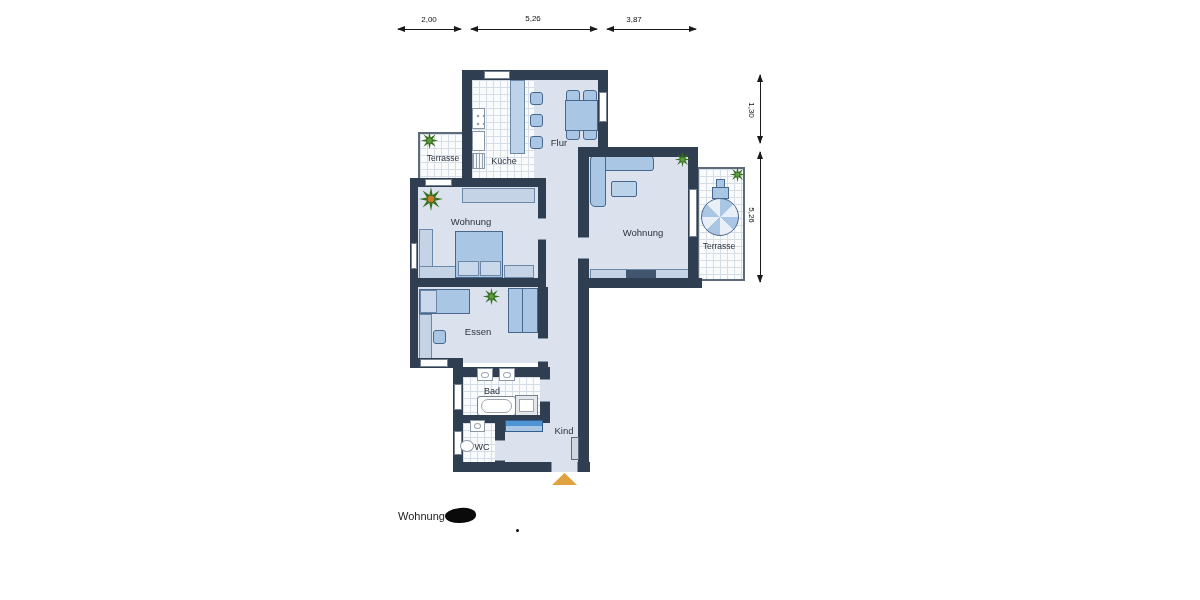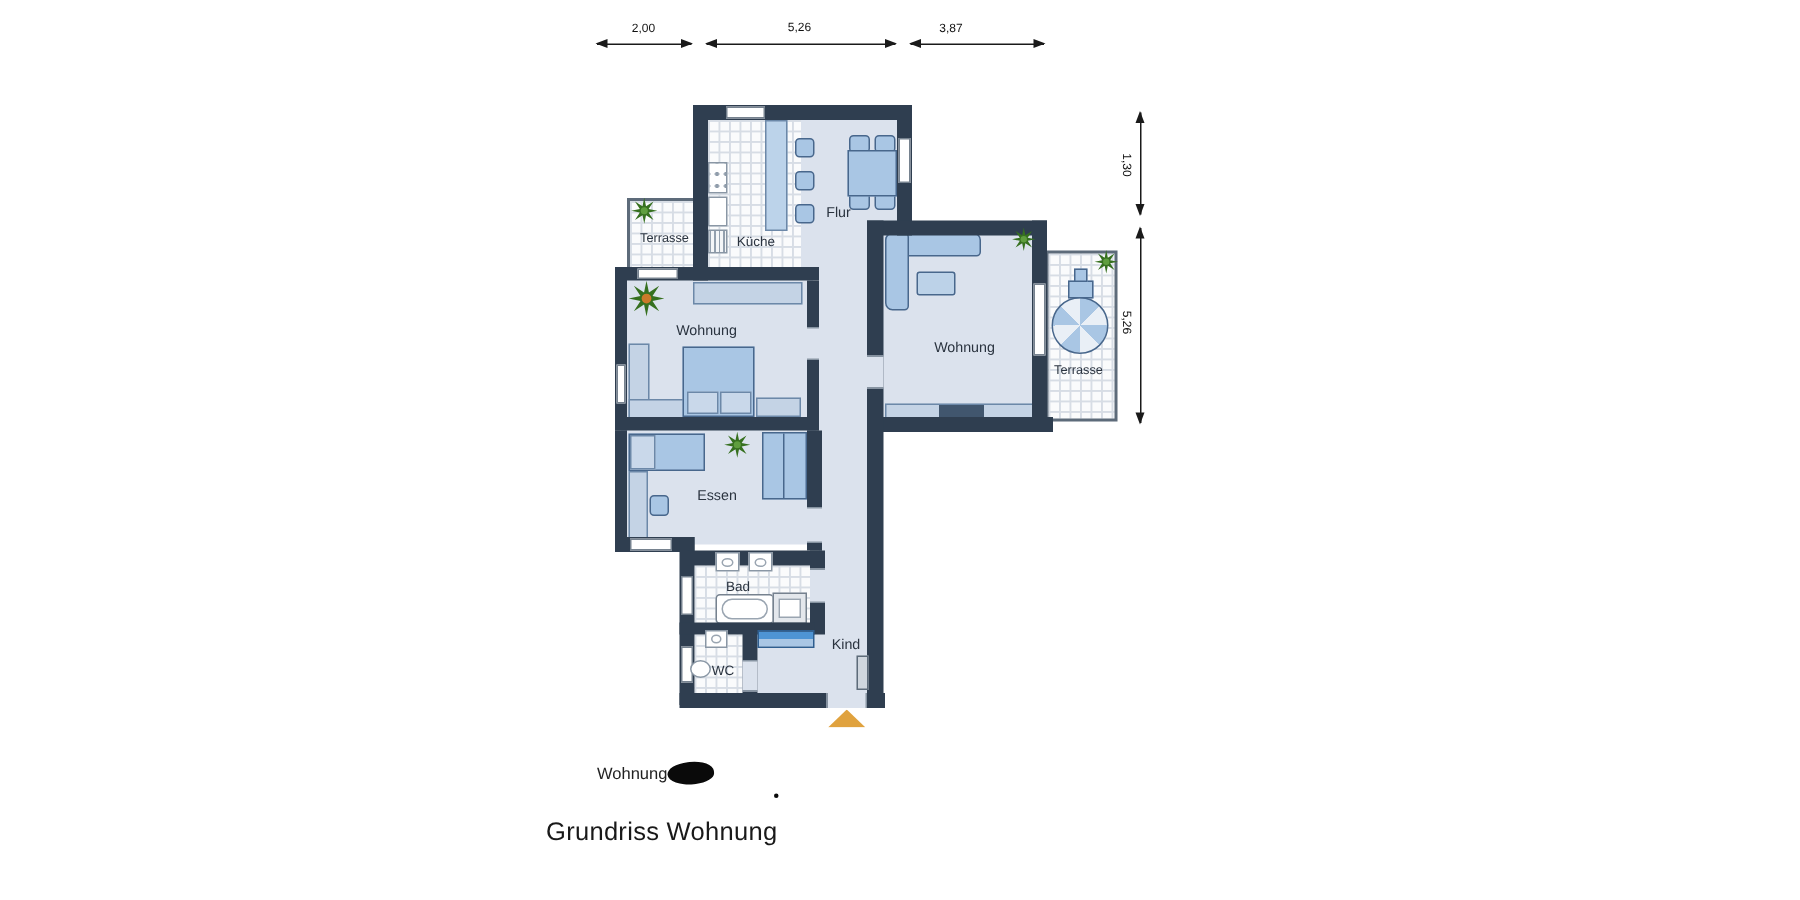--- a/index.html
+++ b/index.html
@@ -215,15 +215,14 @@
   <div class="dlabel" style="left:533px;top:18px;">5,26</div>
   <div class="dlabel" style="left:634px;top:19px;">3,87</div>
   <div class="dimv" style="left:760px;top:75px;height:68px;"></div>
   <div class="dimv" style="left:760px;top:152px;height:130px;"></div>
   <div class="dlabel rot" style="left:751px;top:110px;">1,30</div>
   <div class="dlabel rot" style="left:751px;top:215px;">5,26</div>
 
   <div class="foot1" style="left:398px;top:510px;">Wohnung Nr.</div>
   <div class="blob" style="left:445px;top:508px;width:31px;height:15px;"></div>
   <div class="dot" style="left:516px;top:529px;"></div>
-  <div class="caption" style="left:364px;top:545px;">Grundriss Wohnung</div>
 
 </div>
 
 </body></html>

